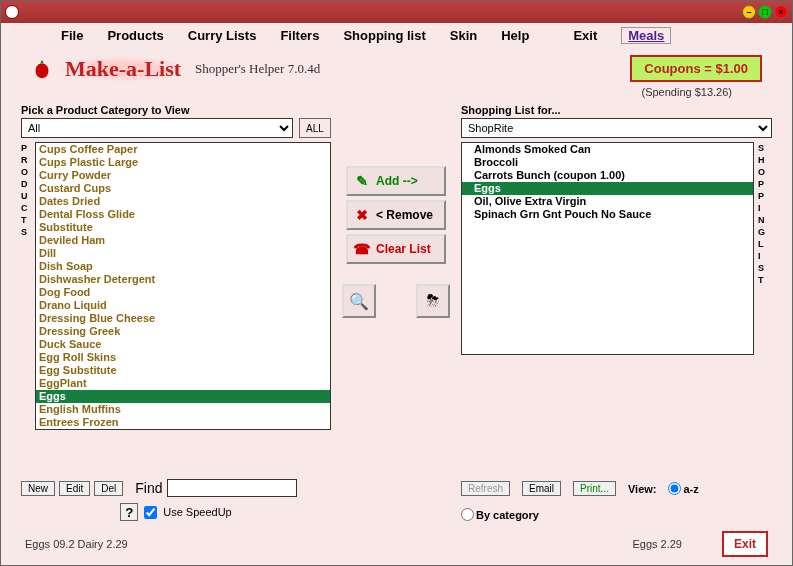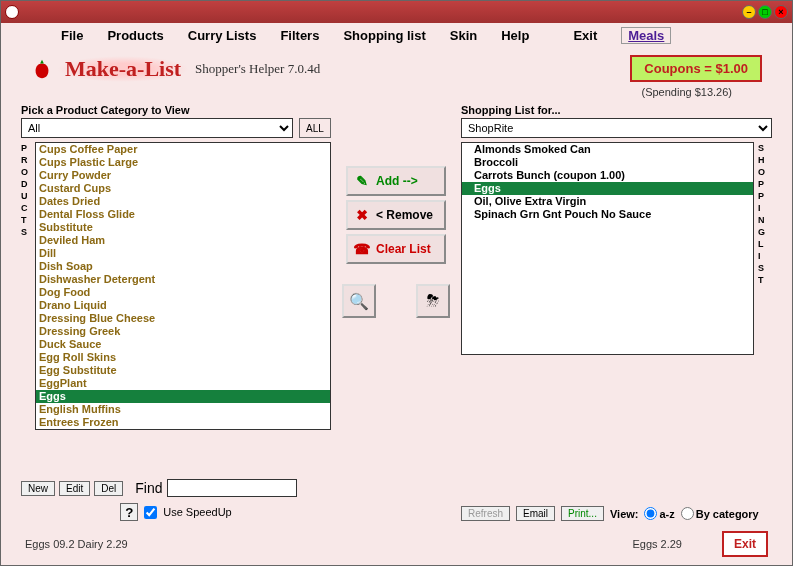--- a/index.html
+++ b/index.html
@@ -46,21 +46,21 @@
 .action-btn { width: 100px; height: 30px; border: 2px outset #ddd; background: #f0e0e0; display: flex; align-items: center; gap: 4px; padding: 0 4px; cursor: pointer; font-size: 12px; font-weight: bold; }
 .action-btn .icon { width: 20px; height: 20px; display: flex; align-items: center; justify-content: center; font-size: 14px; }
 .add-icon { color: #008800; }
 .remove-icon { color: #cc0000; }
 .clear-icon { color: #cc0000; }
 .add-text { color: #008800; }
 .remove-text { color: #000; }
 .clear-text { color: #cc0000; }
 .sq-btn { width: 34px; height: 34px; border: 2px outset #ddd; background: #f0e0e0; cursor: pointer; display: flex; align-items: center; justify-content: center; font-size: 16px; }
 .sq-row { display: flex; gap: 40px; margin-top: 16px; }
-.right-controls { display: flex; align-items: center; gap: 6px; margin-top: 4px; flex-wrap: wrap; }
+.right-controls { display: flex; align-items: center; gap: 12px; margin-top: 4px; flex-wrap: wrap; }
 .view-label { font-weight: bold; font-size: 11px; }
 .radio-lbl { font-size: 11px; font-weight: bold; display: flex; align-items: center; gap: 2px; }
 .exit-btn { border: 2px solid #c02020; background: #fff; color: #c02020; font-weight: bold; padding: 4px 10px; cursor: pointer; font-size: 12px; }
 .footer-row { display: flex; padding: 4px 24px 8px 24px; justify-content: space-between; align-items: center; }
 .status-text { font-size: 11px; color: #333; }
 .right-footer { display: flex; align-items: center; gap: 40px; }
 input[type=checkbox],input[type=radio]{margin:0;}
 </style>
 </head>
 <body>

